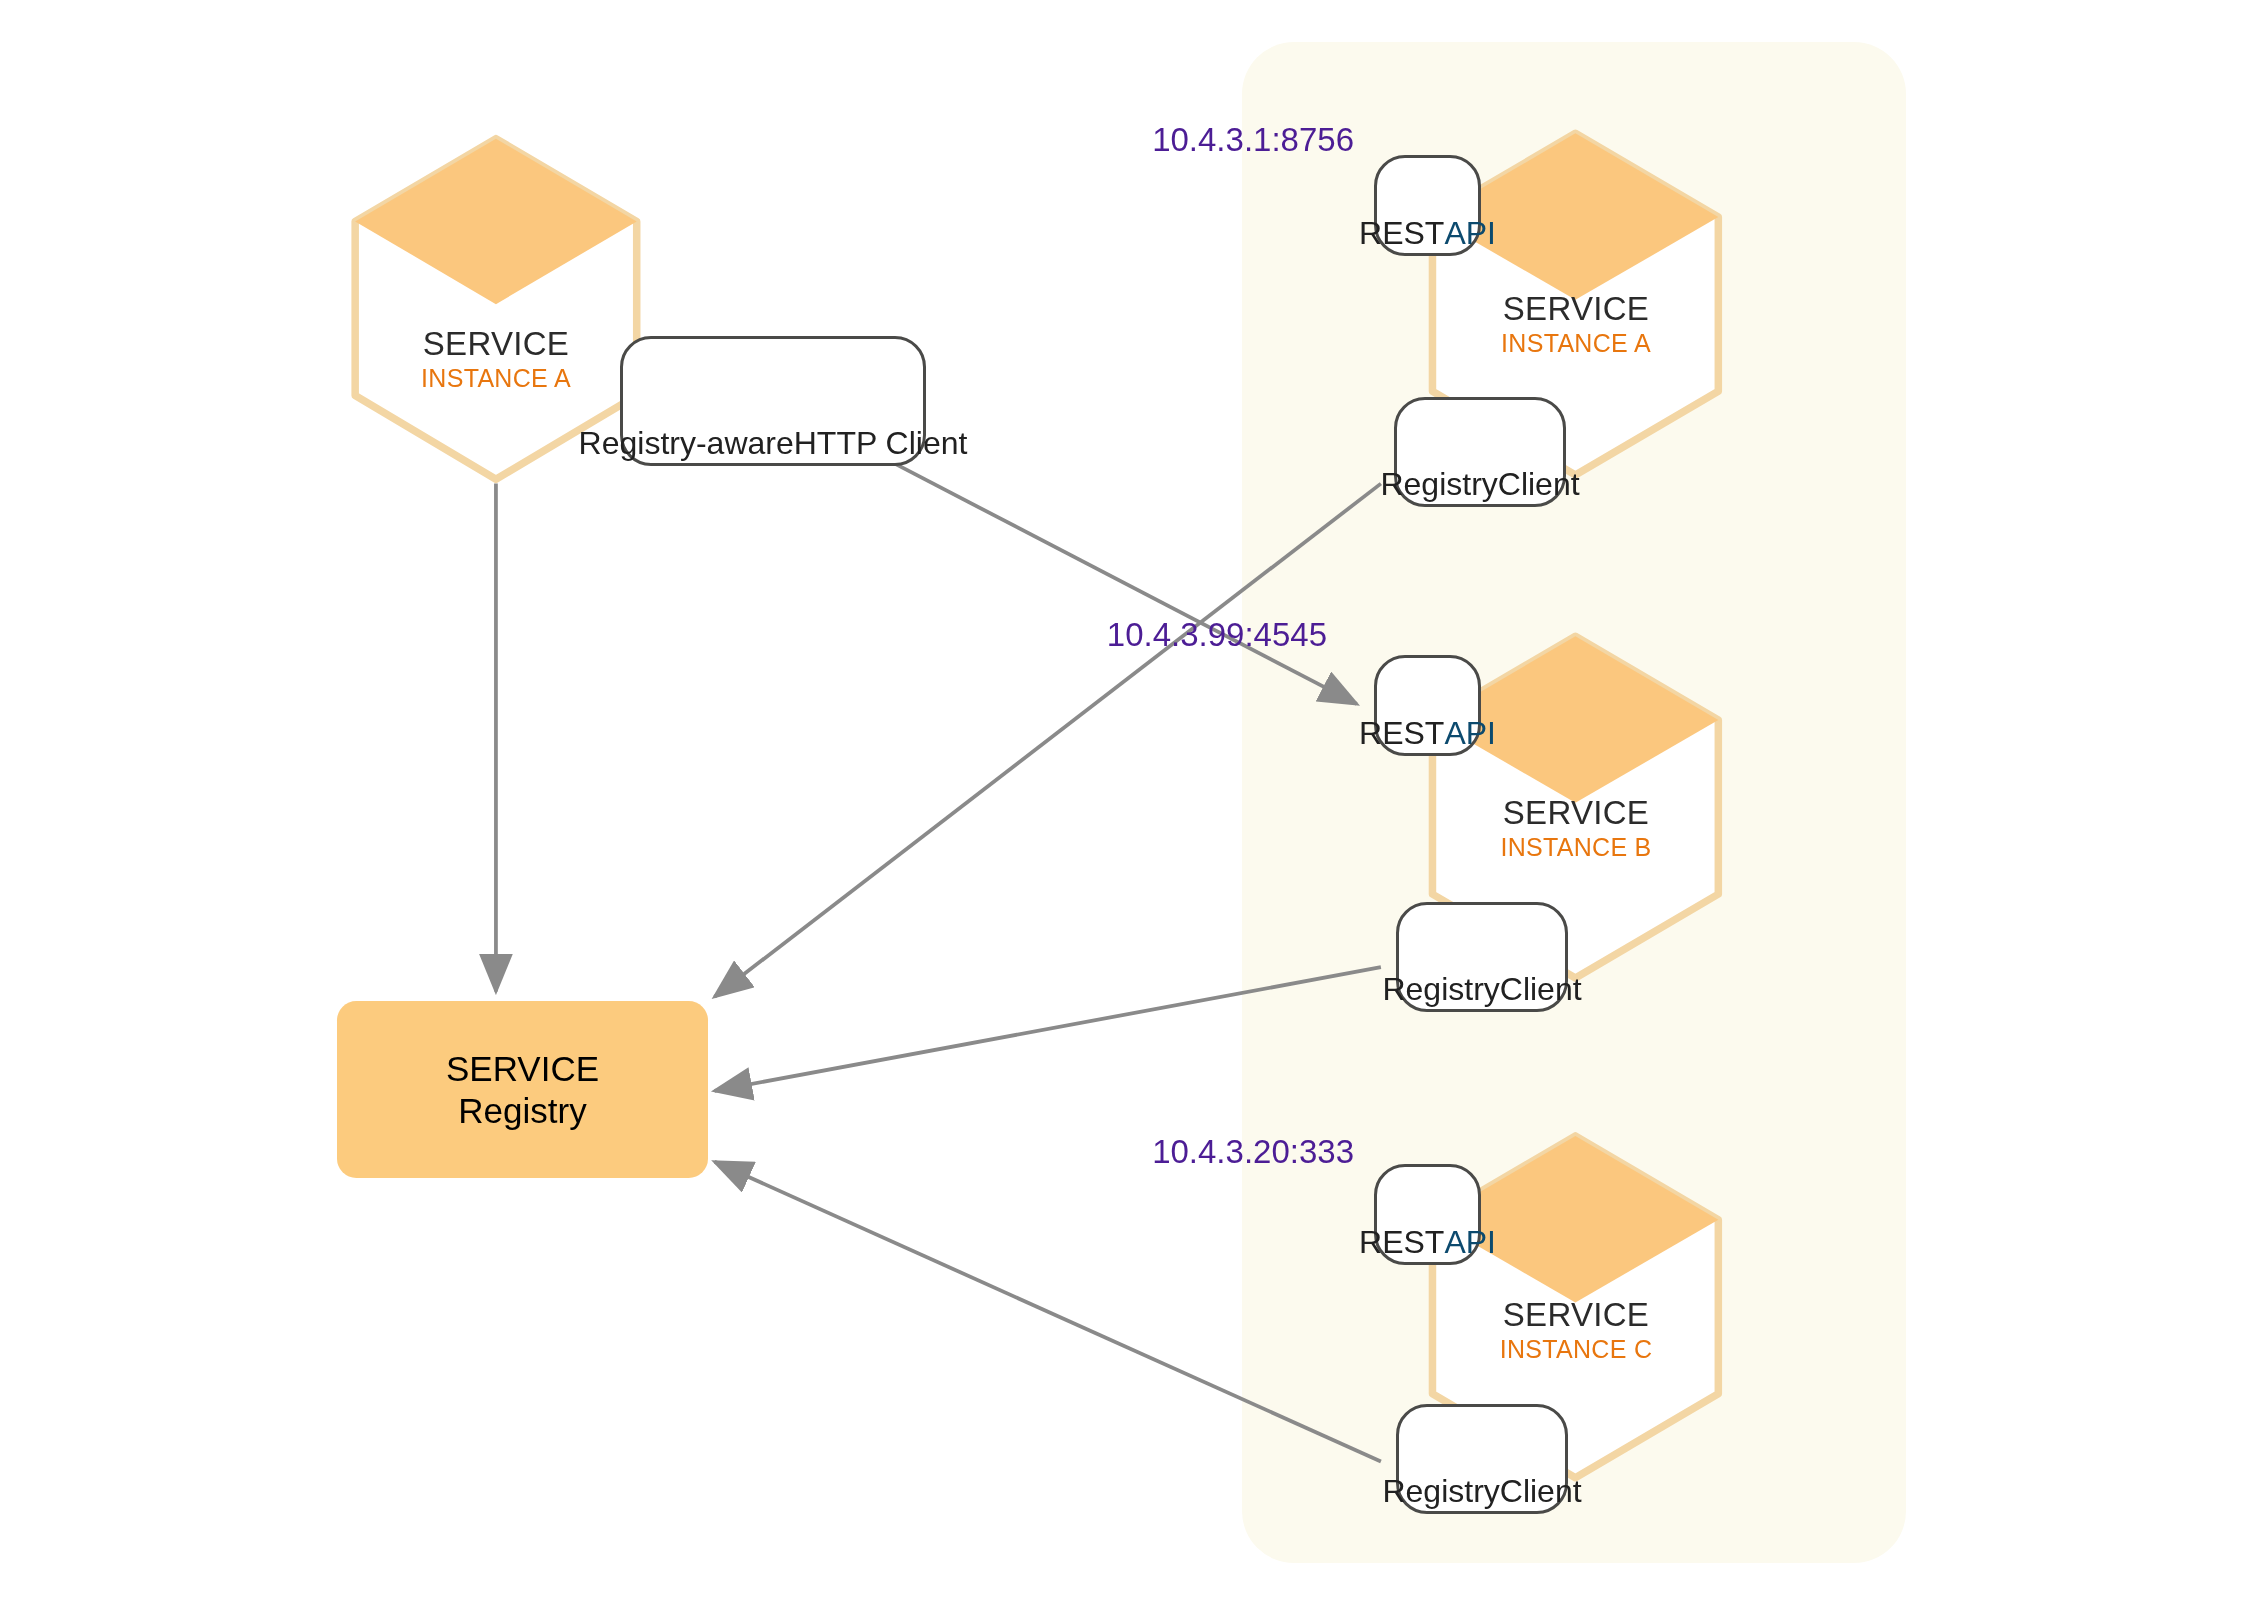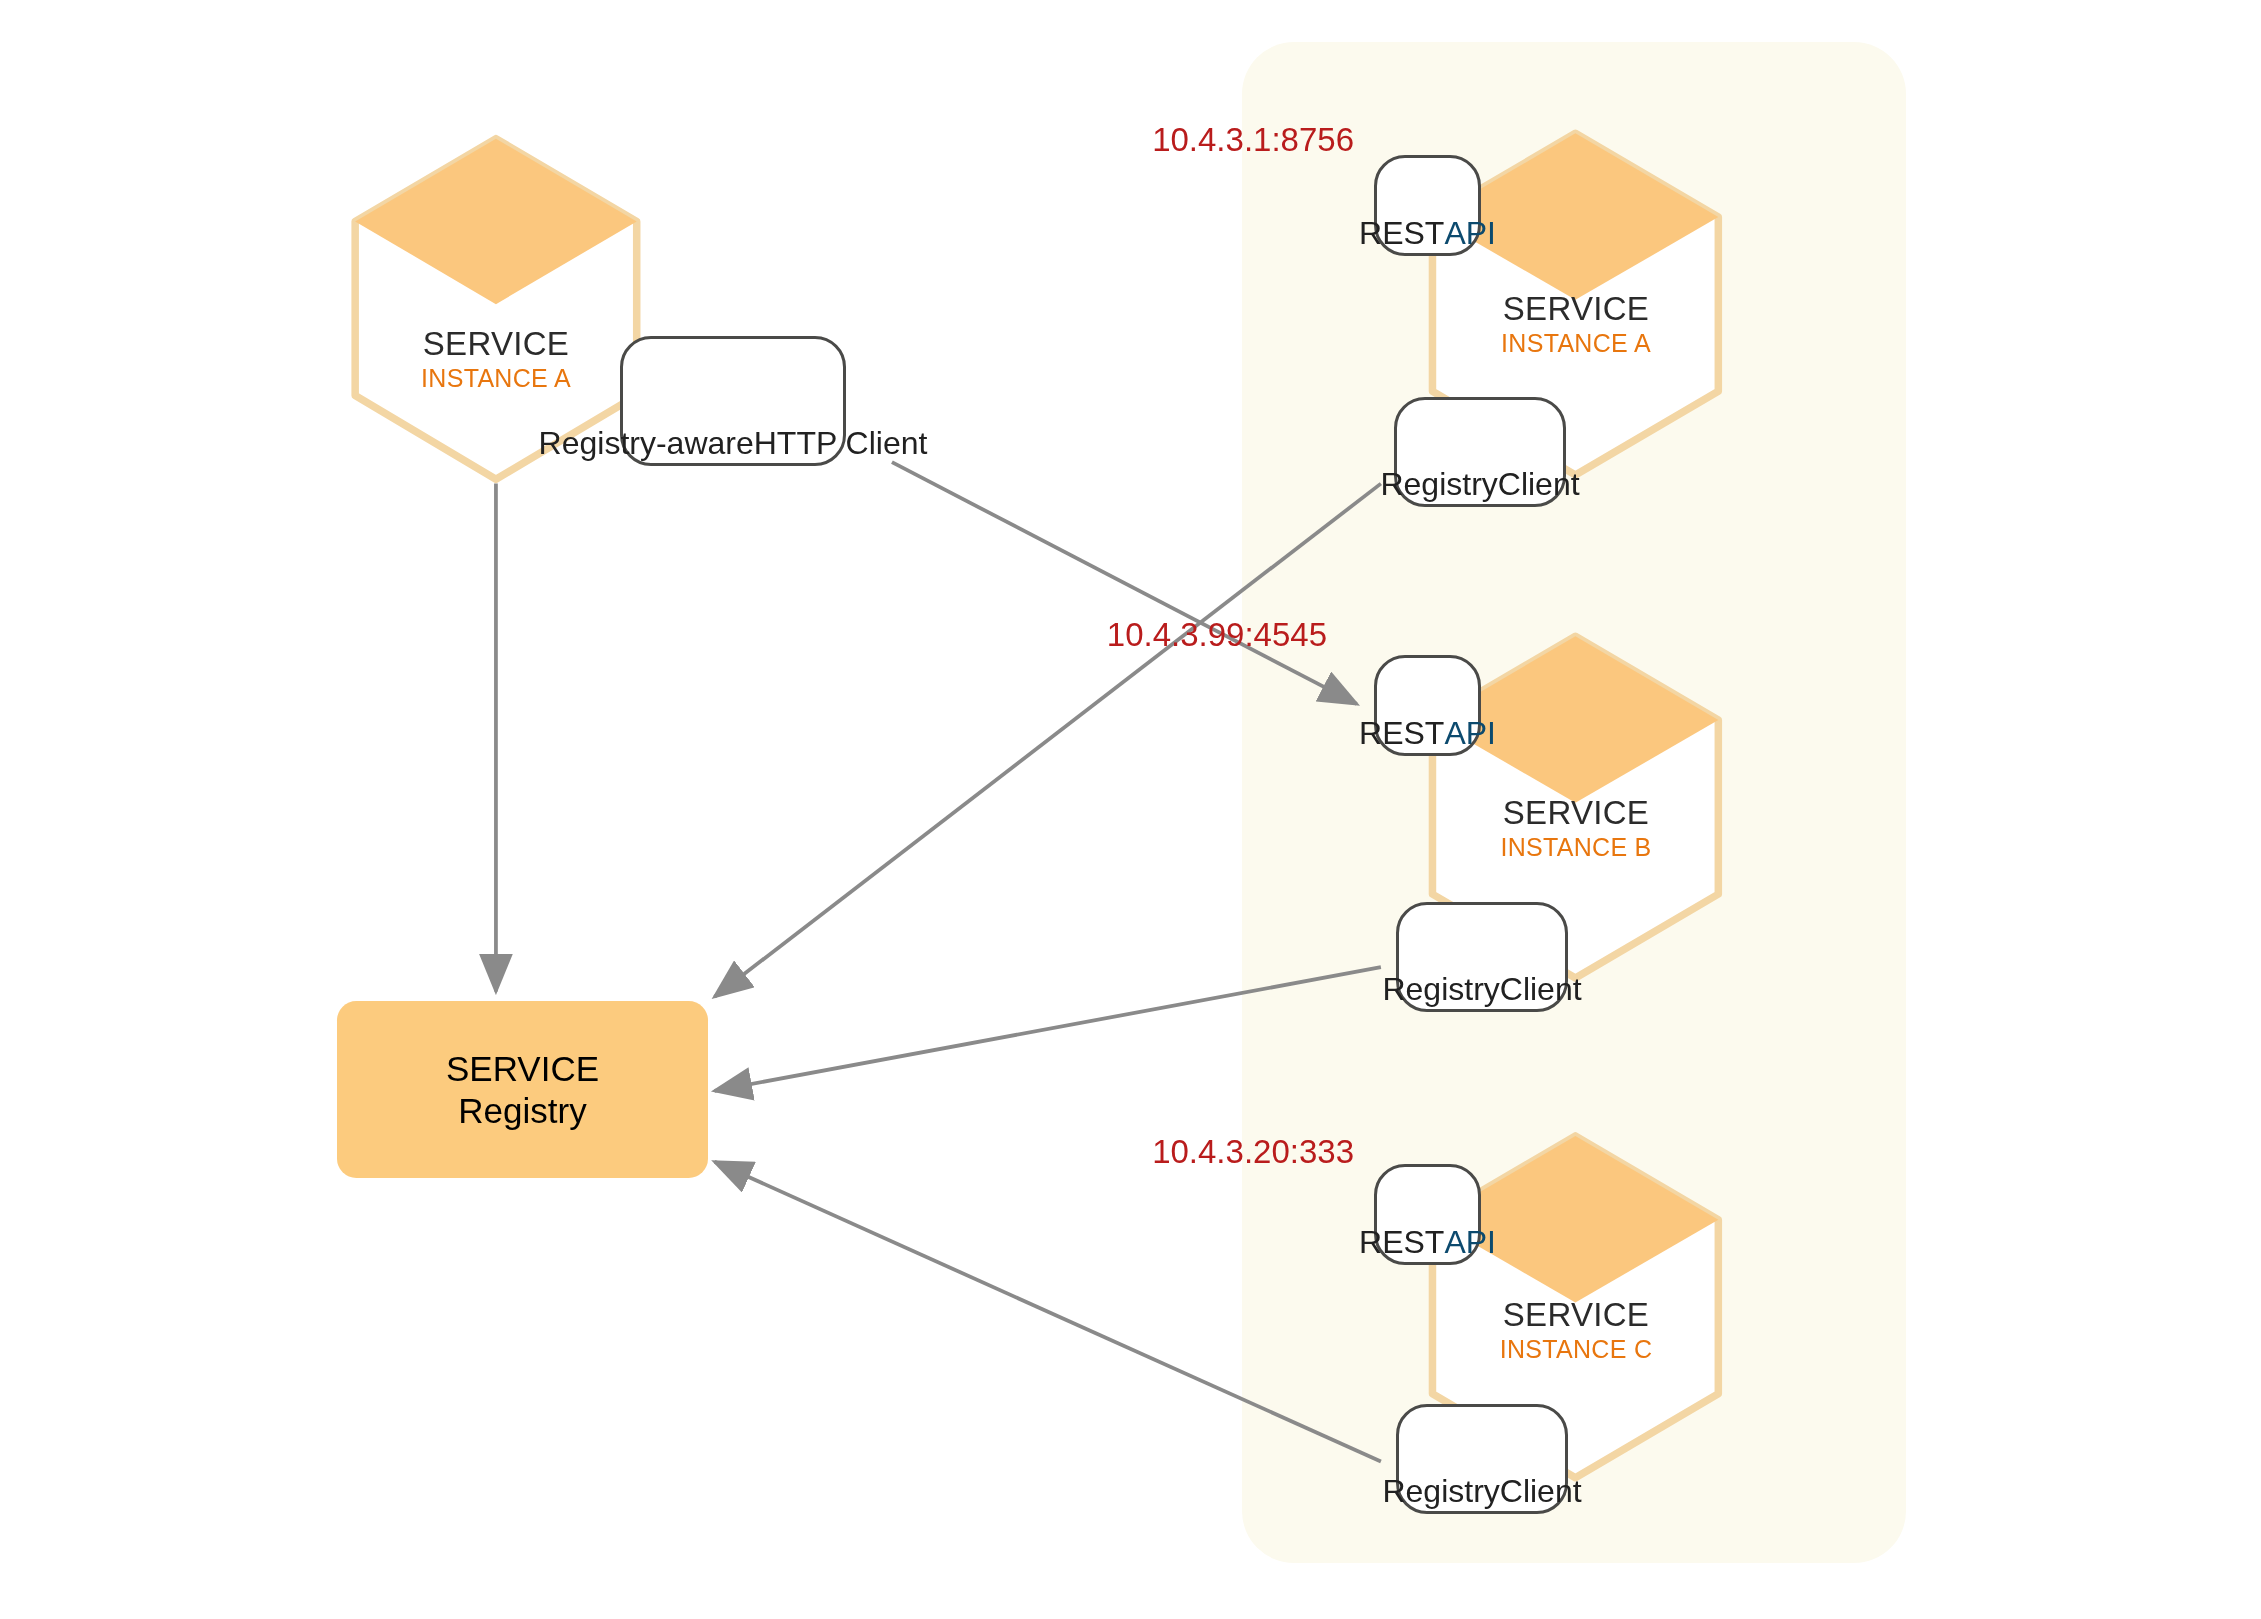--- a/index.html
+++ b/index.html
@@ -71,21 +71,21 @@
     flex-direction: column;
     align-items: center;
     justify-content: center;
     line-height: 1.2;
     color: #000000;
     font-size: 35px;
   }
   .registry-box span { display: block; text-align: center; white-space: nowrap; }
   .ip-label {
     position: absolute;
-    color: #b91c1c;
+    color: #4c1d95;
     font-size: 33px;
     white-space: nowrap;
     text-align: right;
   }
   .panel {
     position: absolute;
     background: #FCFAEE;
     border-radius: 52px;
   }
 </style>
@@ -135,21 +135,21 @@
 
       <path d="M2570,2720 L1330,2162"></path>
     </g>
   </svg>
 
   <div class="hex-label" style="left:340px; top:325px; width:312px;">
     <span class="l1">SERVICE</span>
     <span class="l2">INSTANCE A</span>
   </div>
 
-  <div class="pill two-line" style="left:620px; top:336px; width:226px; height:130px;">
+  <div class="pill two-line" style="left:620px; top:336px; width:306px; height:130px;">
     <span>Registry-aware</span>
     <span>HTTP Client</span>
   </div>
 
   <div class="registry-box" style="left:337px; top:1001px; width:371px; height:177px;">
     <span>SERVICE</span>
     <span>Registry</span>
   </div>
 
   <div class="ip-label" style="left:1053px; top:121px; width:301px;">10.4.3.1:8756</div>

